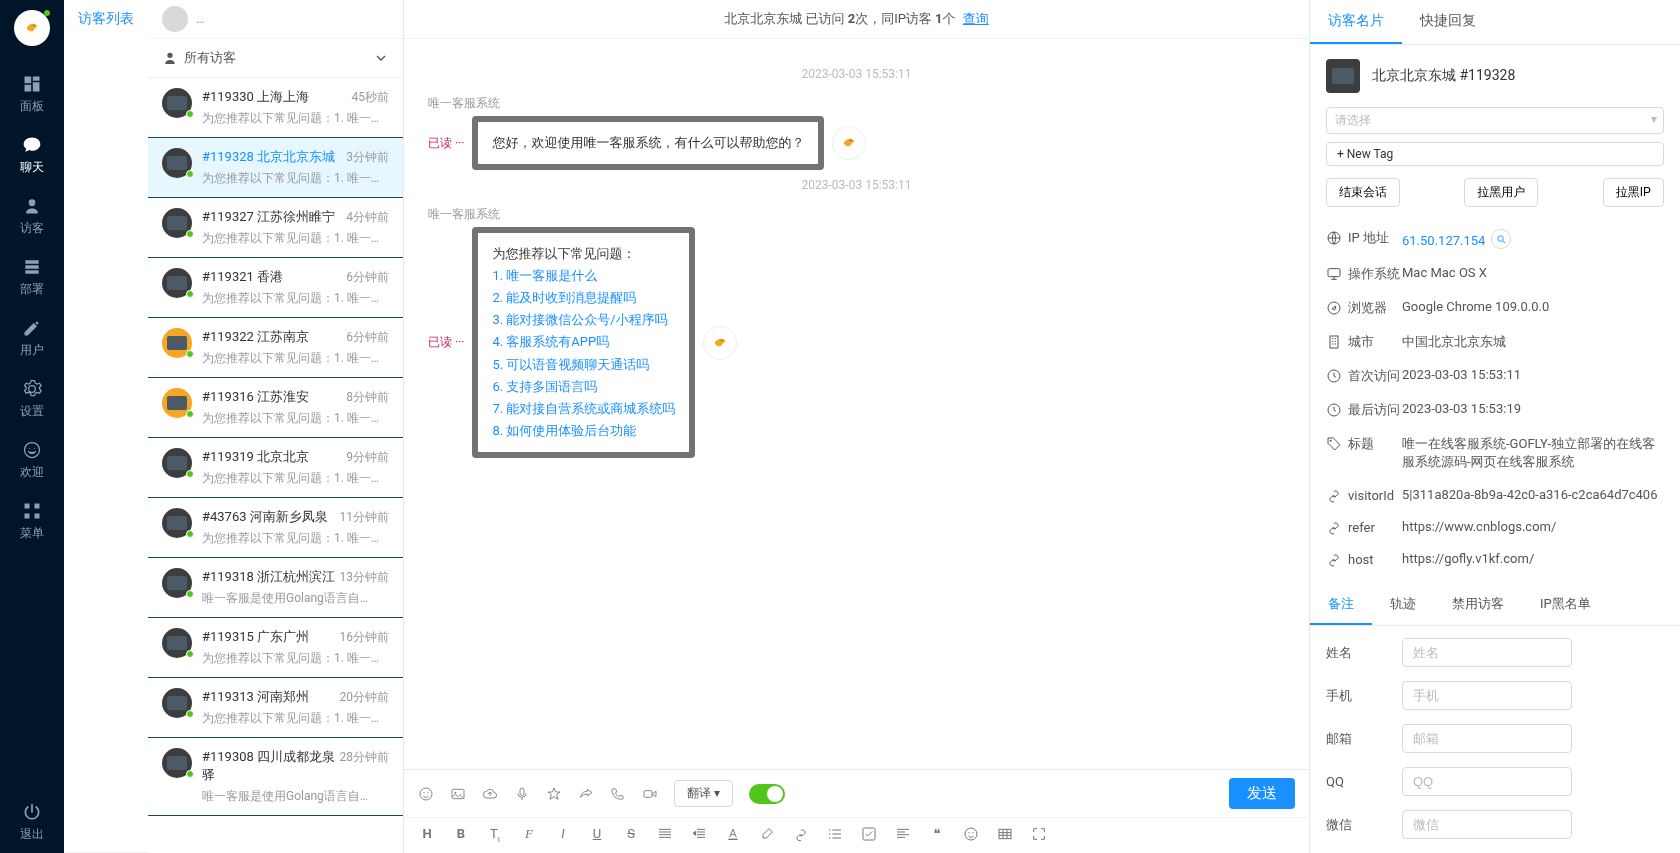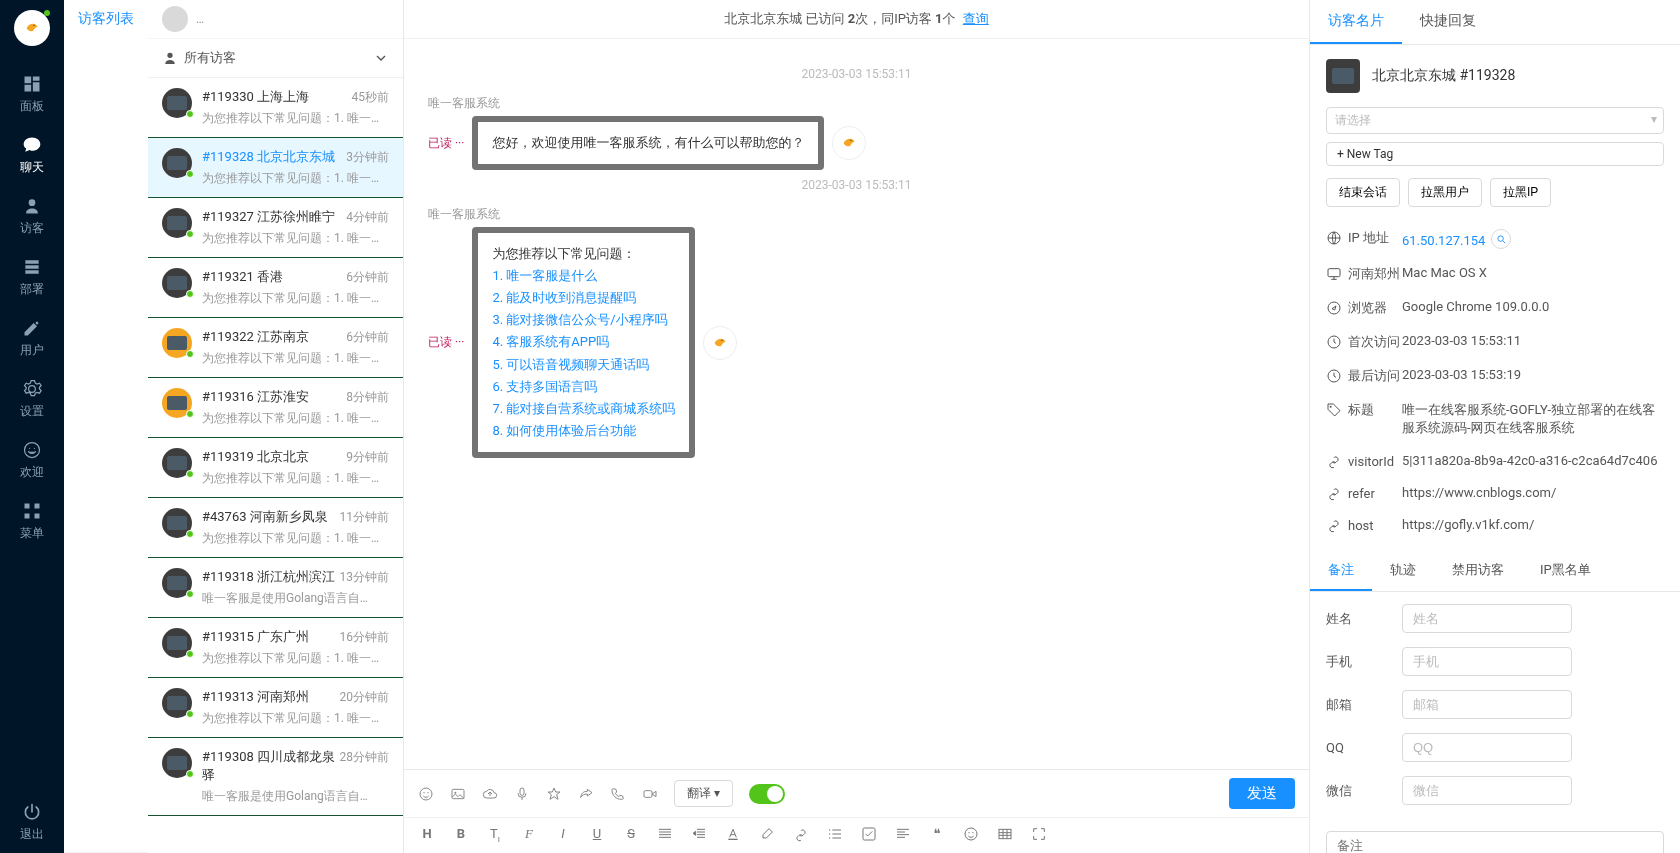--- a/index.html
+++ b/index.html
@@ -66,21 +66,21 @@
 .tab{padding:12px 18px; font-size:14px; cursor:pointer; color:#555;}
 .tab.active{color:#1890ff; border-bottom:2px solid #1890ff;}
 .info-head{display:flex; align-items:center; gap:12px; padding:14px 16px;}
 .info-avatar{width:34px; height:34px; background:#3d3d3d; border-radius:4px; display:flex; align-items:center; justify-content:center;}
 .info-avatar::before{content:''; width:22px; height:16px; background:#4a5a66; border-radius:2px;}
 .info-name{font-size:14px;}
 .tag-row{padding:0 16px 12px; display:flex; gap:8px;flex-direction:column;}
 .tag-select{border:1px solid #d9d9d9; border-radius:4px; padding:4px 22px 4px 8px; font-size:12px; color:#bbb; position:relative;}
 .tag-select::after{content:'▾'; position:absolute; right:6px; color:#bbb;}
 .tag-add{border:1px solid #d9d9d9; border-radius:4px; padding:4px 10px; font-size:12px; cursor:pointer;}
-.btn-row{padding:0 16px 14px; display:flex; gap:8px;}
+.btn-row{padding:0 16px 14px; display:flex; gap:8px;justify-content:space-between;}
 .sm-btn{border:1px solid #d9d9d9; border-radius:4px; padding:5px 12px; font-size:12px; cursor:pointer; background:#fff;}
 .info-list{padding:0 16px;}
 .info-row{display:flex; padding:8px 0; font-size:13px; align-items:flex-start;}
 .info-label{width:76px; color:#555; display:flex; align-items:center; gap:6px; flex-shrink:0;}
 .info-label svg{flex-shrink:0;}
 .info-value{flex:1; color:#555; word-break:break-all;}
 .info-value.link{color:#1890ff;}
 .ip-search{display:inline-flex; width:20px; height:20px; border:1px solid #d9d9d9; border-radius:50%; align-items:center; justify-content:center; margin-left:6px; cursor:pointer;}
 
 .sub-tabs{display:flex; border-bottom:1px solid #e8e8e8; margin-top:10px;}
@@ -495,33 +495,43 @@
                 <path d="M15 15l5 5" stroke="currentColor" stroke-width="2"></path>
               </svg>
             </span></span>
         </div>
       <div class="info-row">
           <span class="info-label">
             <svg viewBox="0 0 24 24">
               <rect x="3" y="4" width="18" height="12" rx="2" fill="none" stroke="currentColor" stroke-width="1.5"></rect>
               <path d="M8 20h8m-4-4v4" stroke="currentColor" stroke-width="1.5"></path>
             </svg>
-            <span>河南郑州</span>
+            <span>操作系统</span>
           </span>
           <span class="info-value">Mac Mac OS X</span>
         </div>
       <div class="info-row">
           <span class="info-label">
             <svg viewBox="0 0 24 24">
               <circle cx="12" cy="12" r="9" fill="none" stroke="currentColor" stroke-width="1.5"></circle>
               <path d="M15 9l-2 6-4-2z" fill="none" stroke="currentColor" stroke-width="1.5"></path>
             </svg>
             <span>浏览器</span>
           </span>
           <span class="info-value">Google Chrome 109.0.0.0</span>
+        </div>
+      <div class="info-row">
+          <span class="info-label">
+            <svg viewBox="0 0 24 24">
+              <rect x="6" y="3" width="12" height="18" fill="none" stroke="currentColor" stroke-width="1.5"></rect>
+              <path d="M9 7h2M13 7h2M9 11h2M13 11h2M9 15h2M13 15h2" stroke="currentColor" stroke-width="1.5"></path>
+            </svg>
+            <span>城市</span>
+          </span>
+          <span class="info-value">中国北京北京东城</span>
         </div>
       <div class="info-row">
           <span class="info-label">
             <svg viewBox="0 0 24 24">
               <circle cx="12" cy="12" r="9" fill="none" stroke="currentColor" stroke-width="1.5"></circle>
               <path d="M12 7v5l3 2" fill="none" stroke="currentColor" stroke-width="1.5"></path>
             </svg>
             <span>首次访问</span>
           </span>
           <span class="info-value">2023-03-03 15:53:11</span>

